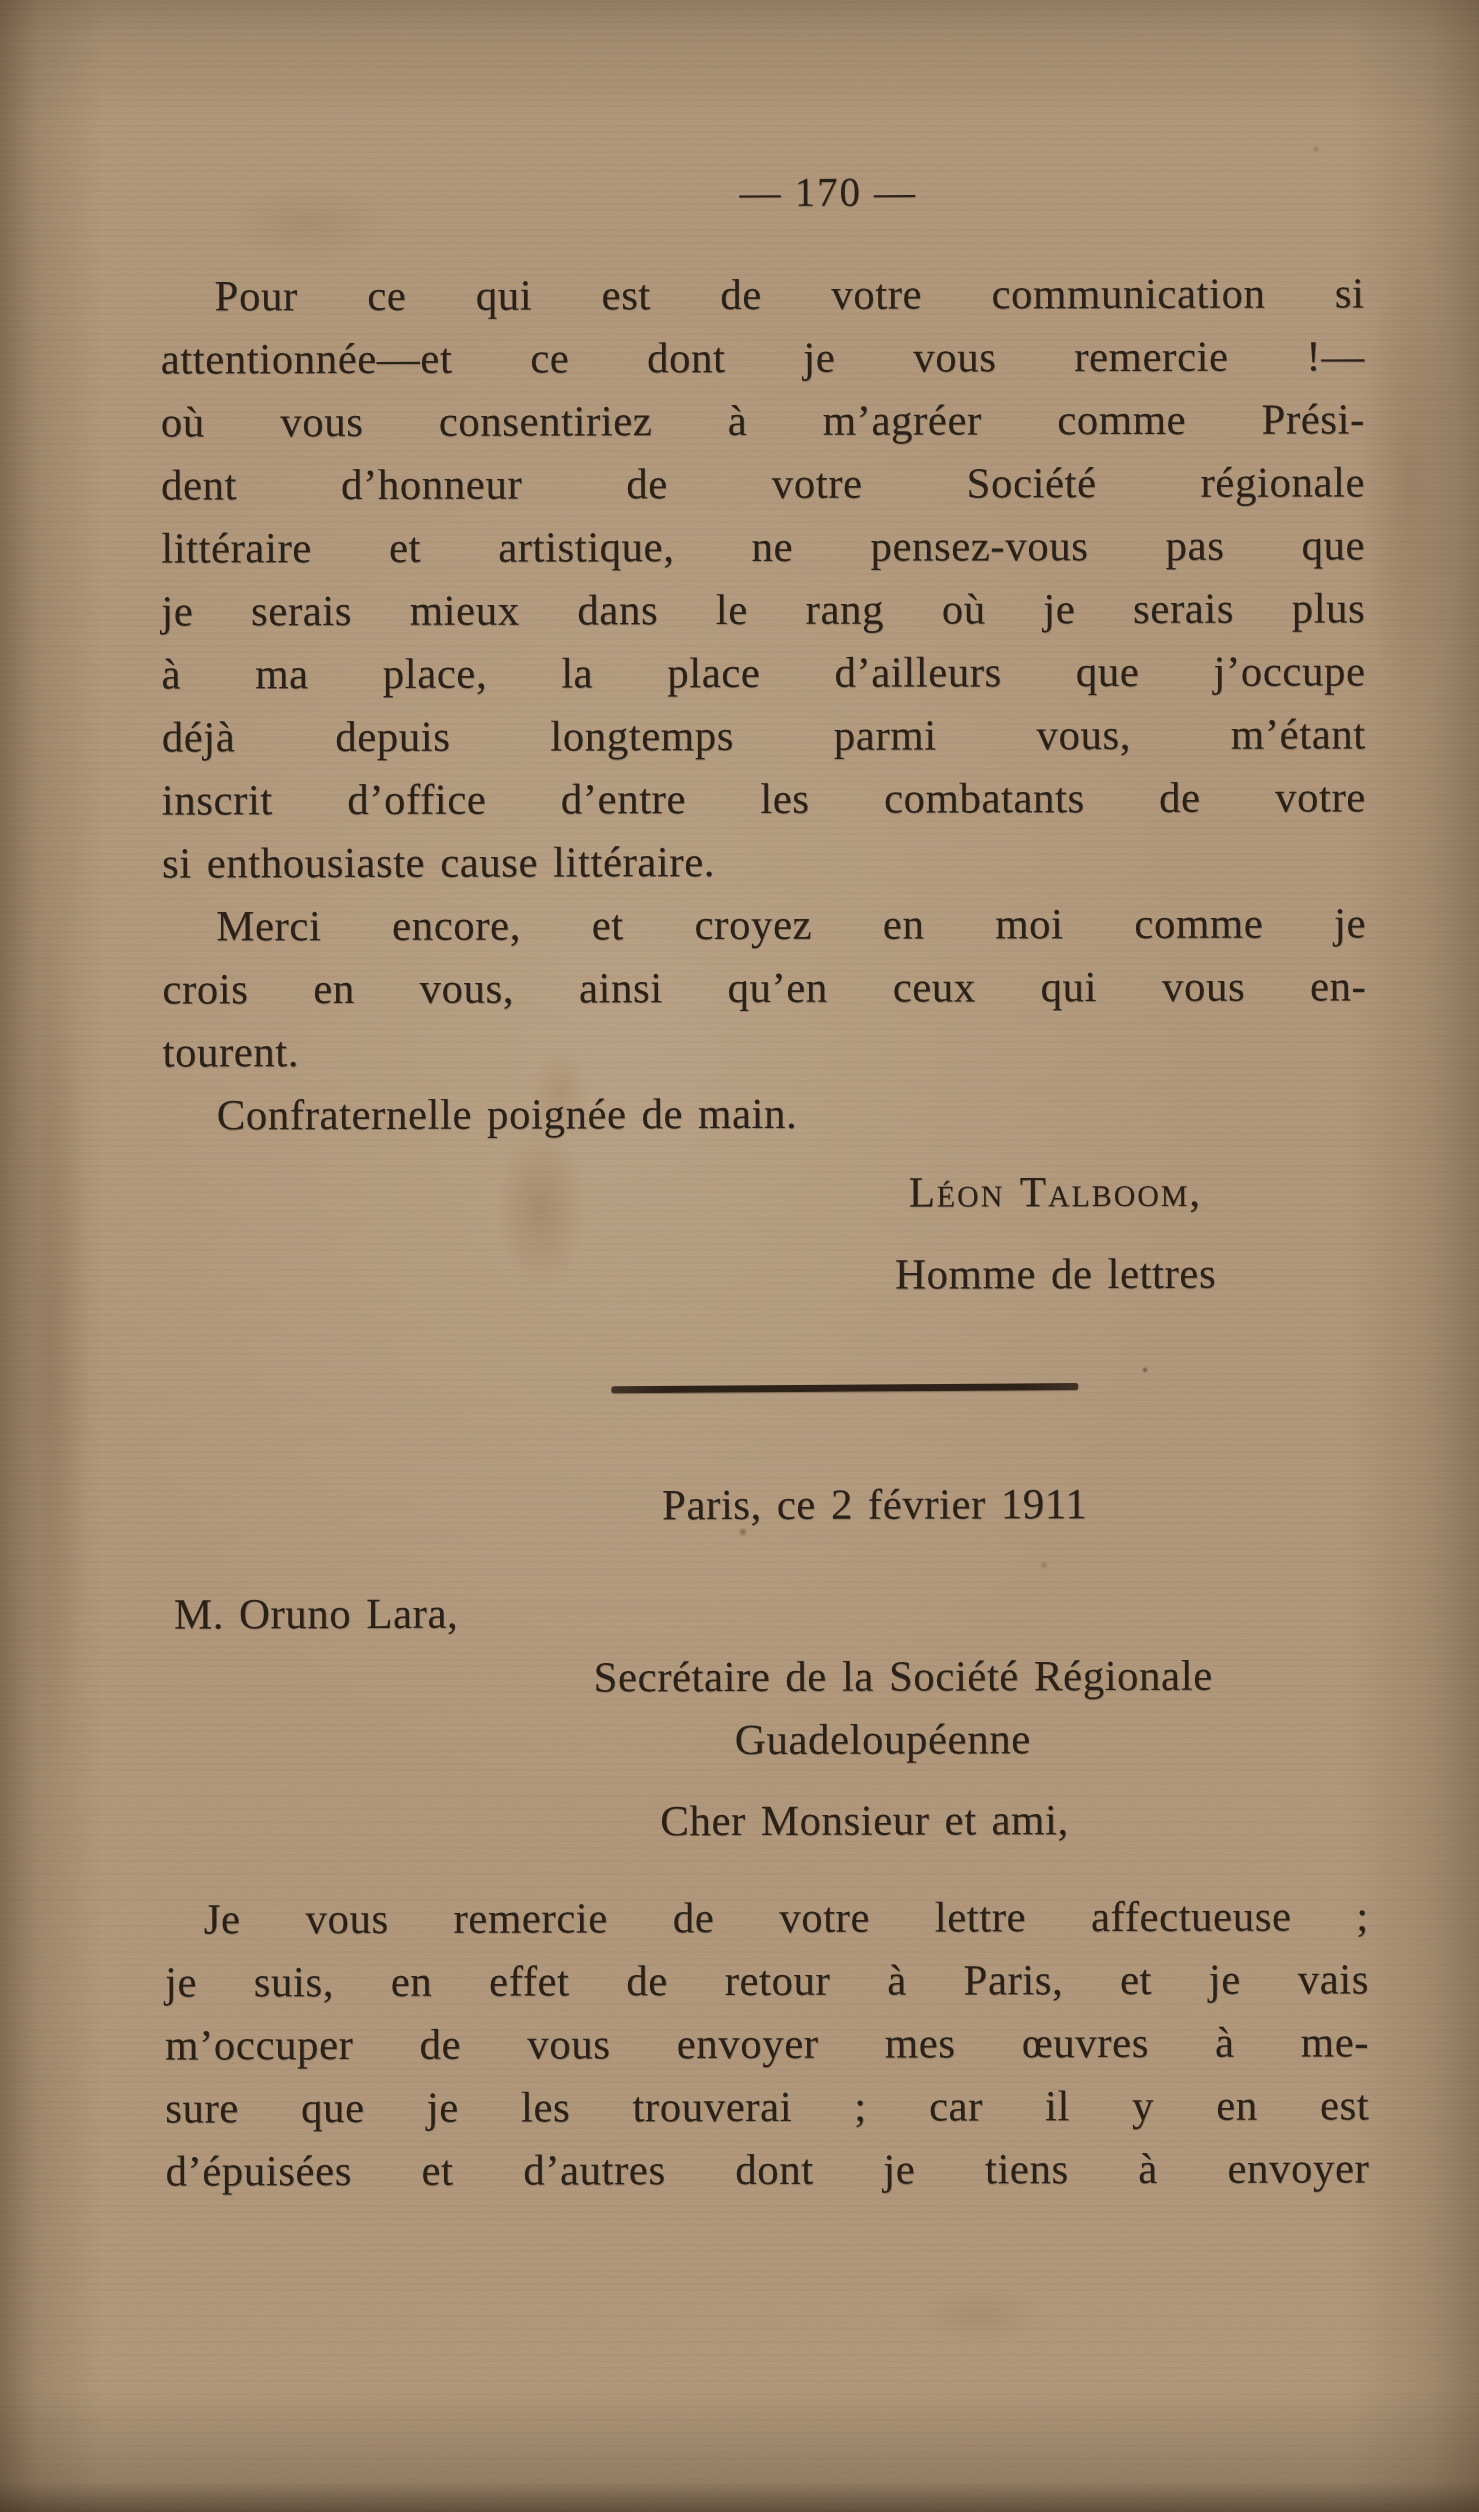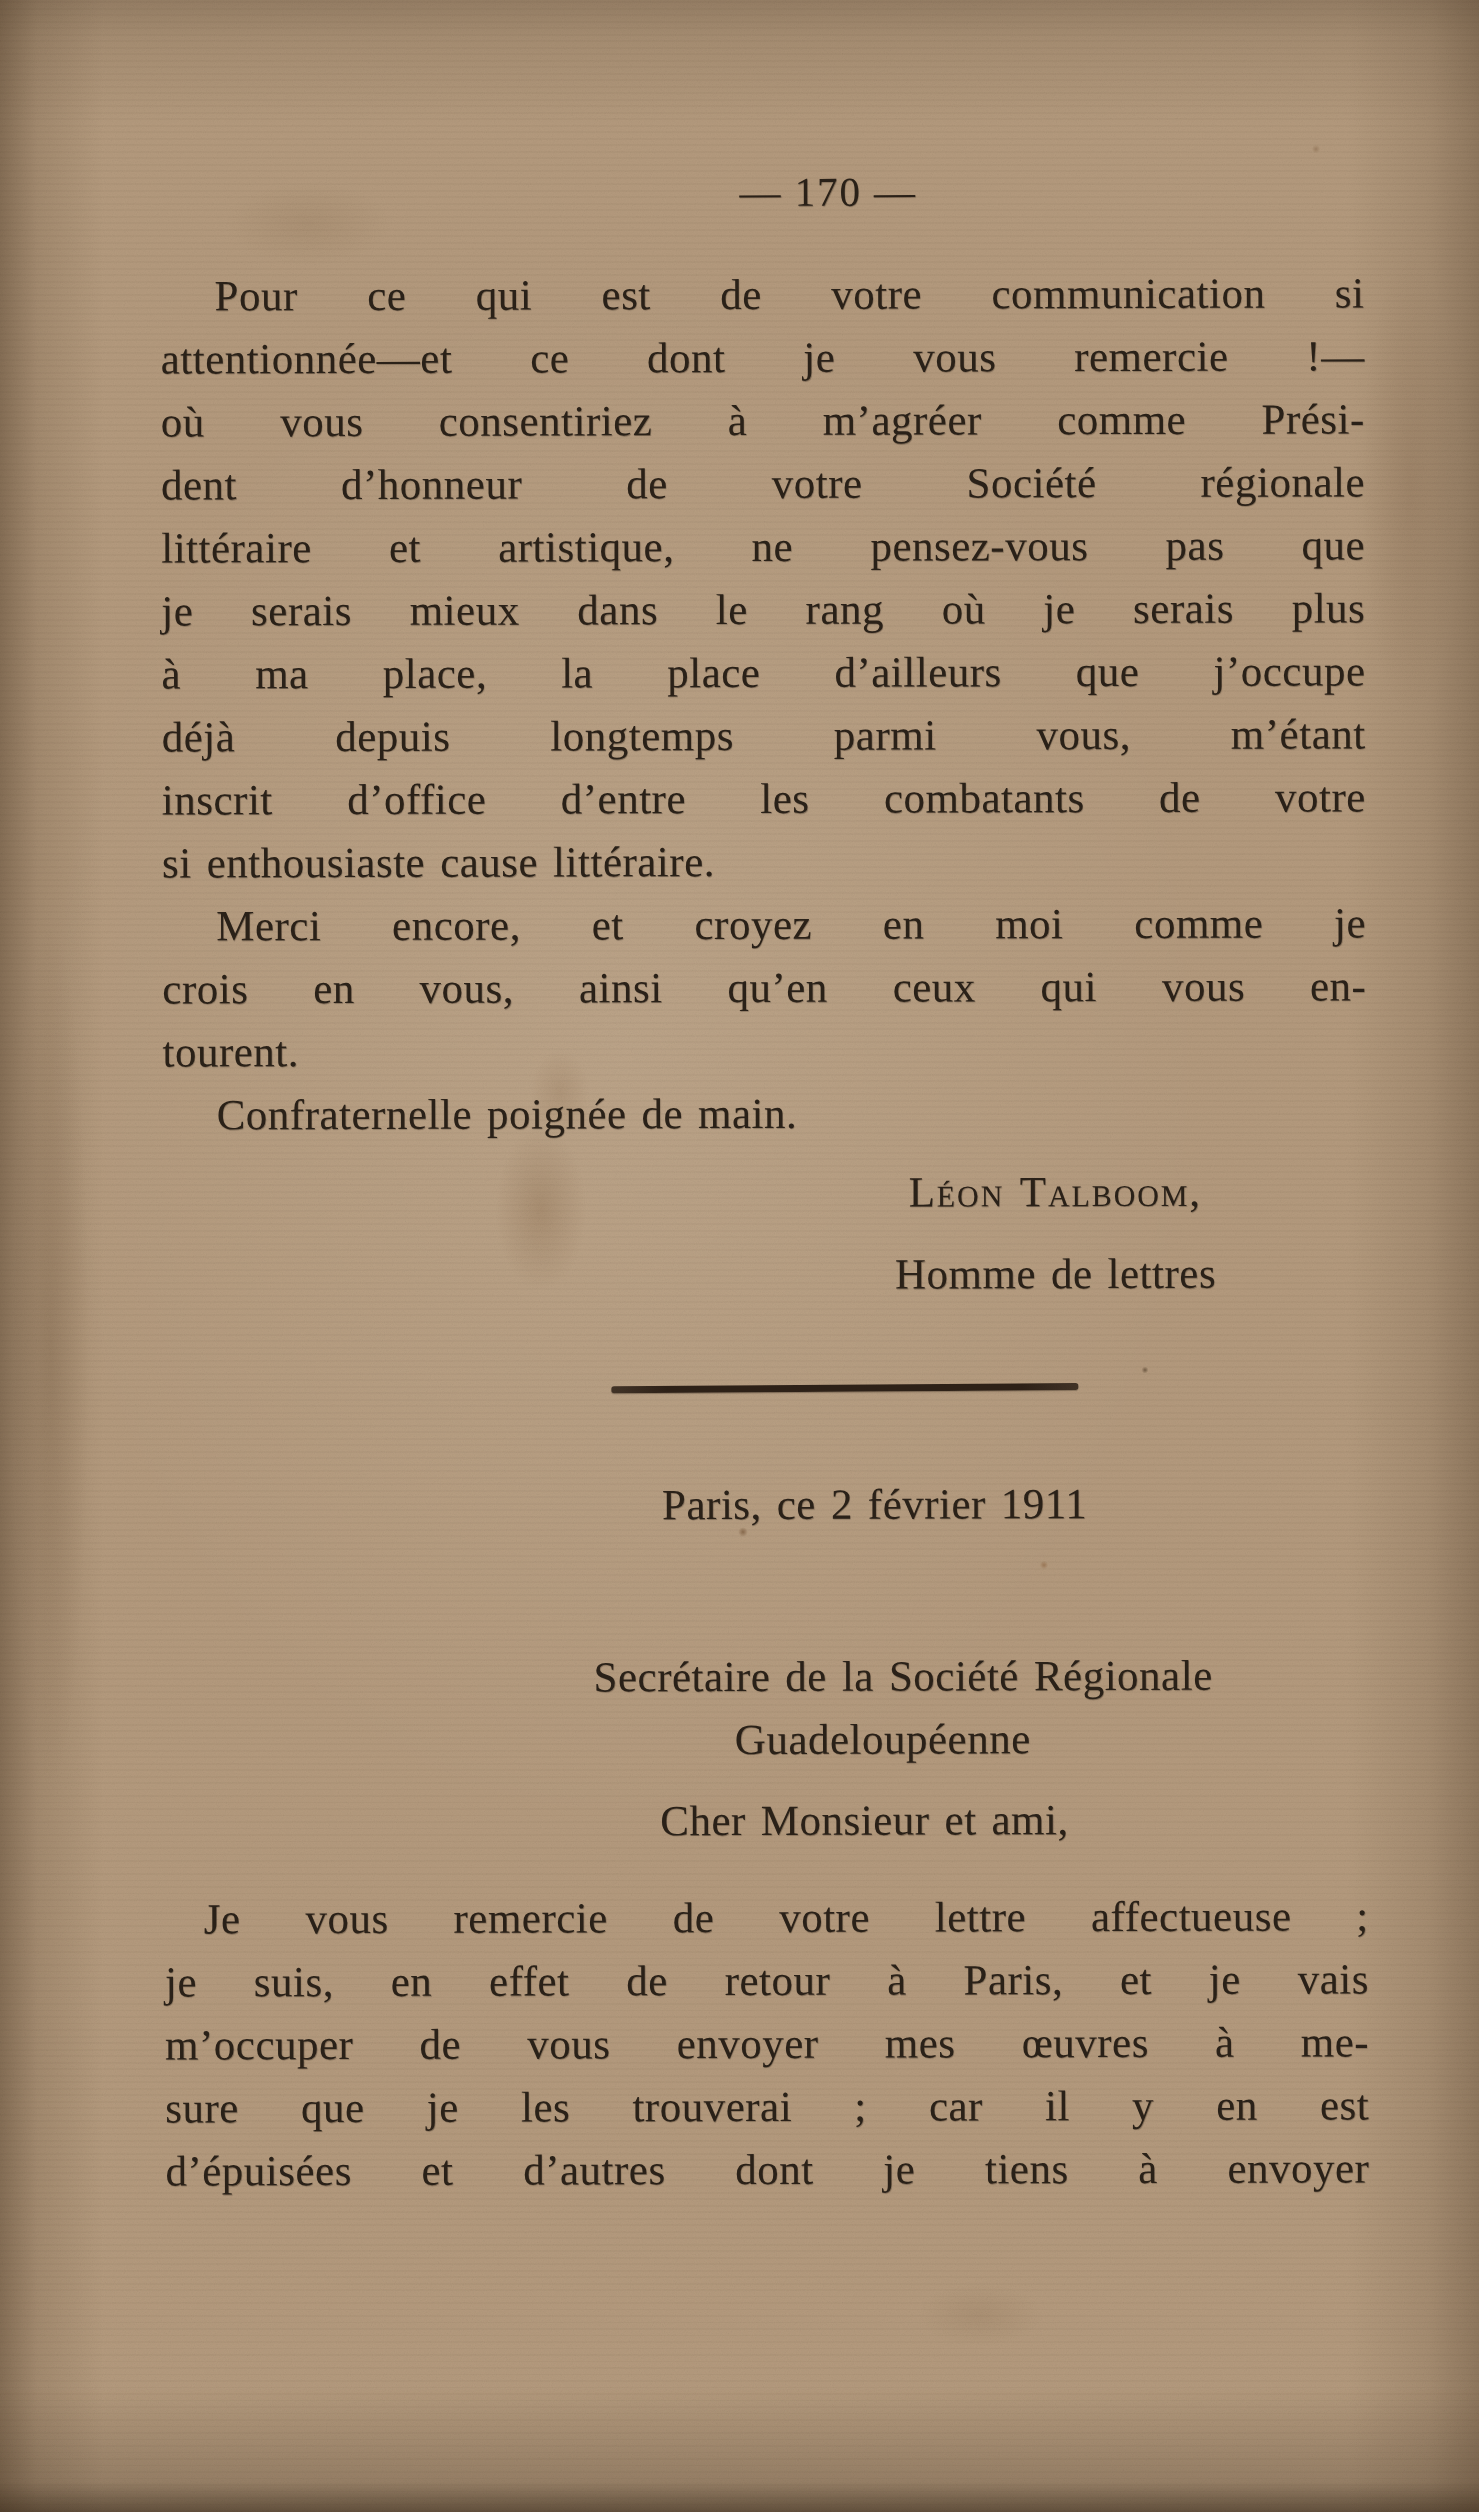--- a/index.html
+++ b/index.html
@@ -96,20 +96,21 @@
 
     <div class="sig txt">
       <div class="sig-name">Léon Talboom,</div>
       <div class="sig-title">Homme de lettres</div>
     </div>
 
     <div class="divider"></div>
 
     <div class="dateline txt">Paris, ce 2 février 1911</div>
 
+    <div class="recip-name txt">M. Oruno Lara,</div>
     <div class="recip-t1 txt">Secrétaire de la Société Régionale</div>
     <div class="recip-t2 txt">Guadeloupéenne</div>
 
     <div class="salutation txt">Cher Monsieur et ami,</div>
 
     <div class="col para p2 txt">
       <div class="line ind2">Je vous remercie de votre lettre affectueuse ;</div>
       <div class="line">je suis, en effet de retour à Paris, et je vais</div>
       <div class="line">m’occuper de vous envoyer mes œuvres à me-</div>
       <div class="line">sure que je les trouverai ; car il y en est</div>

